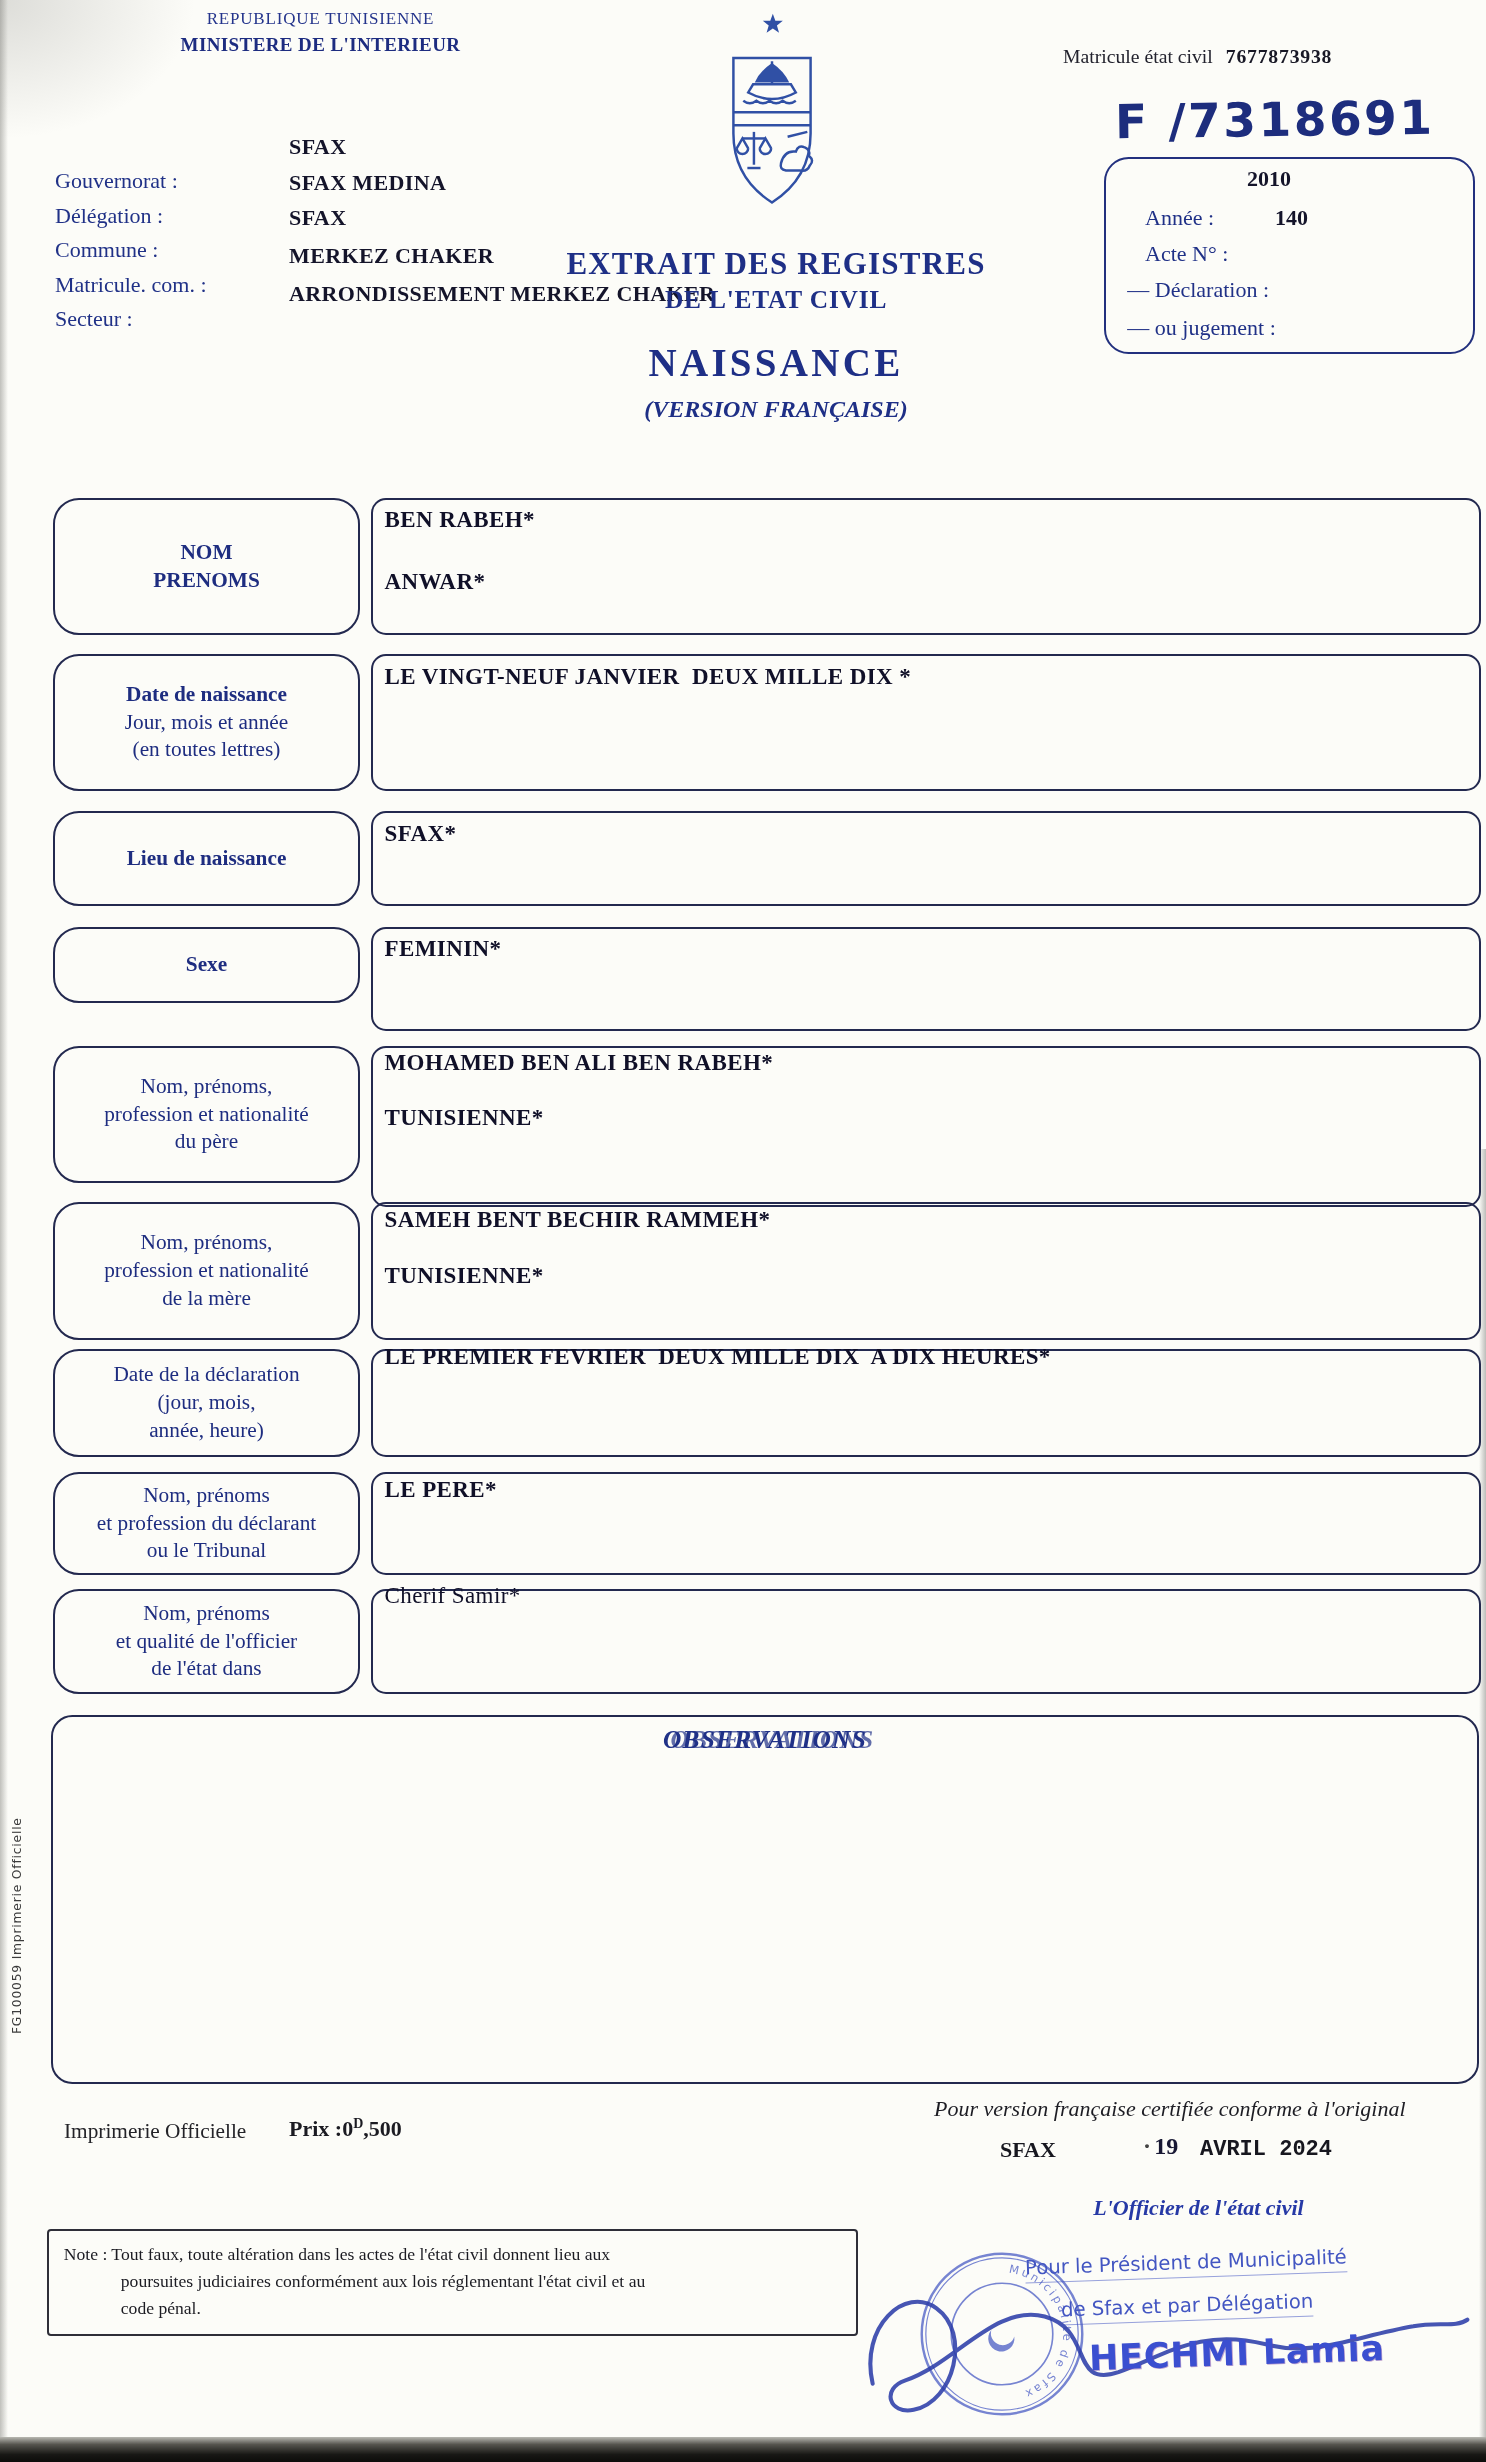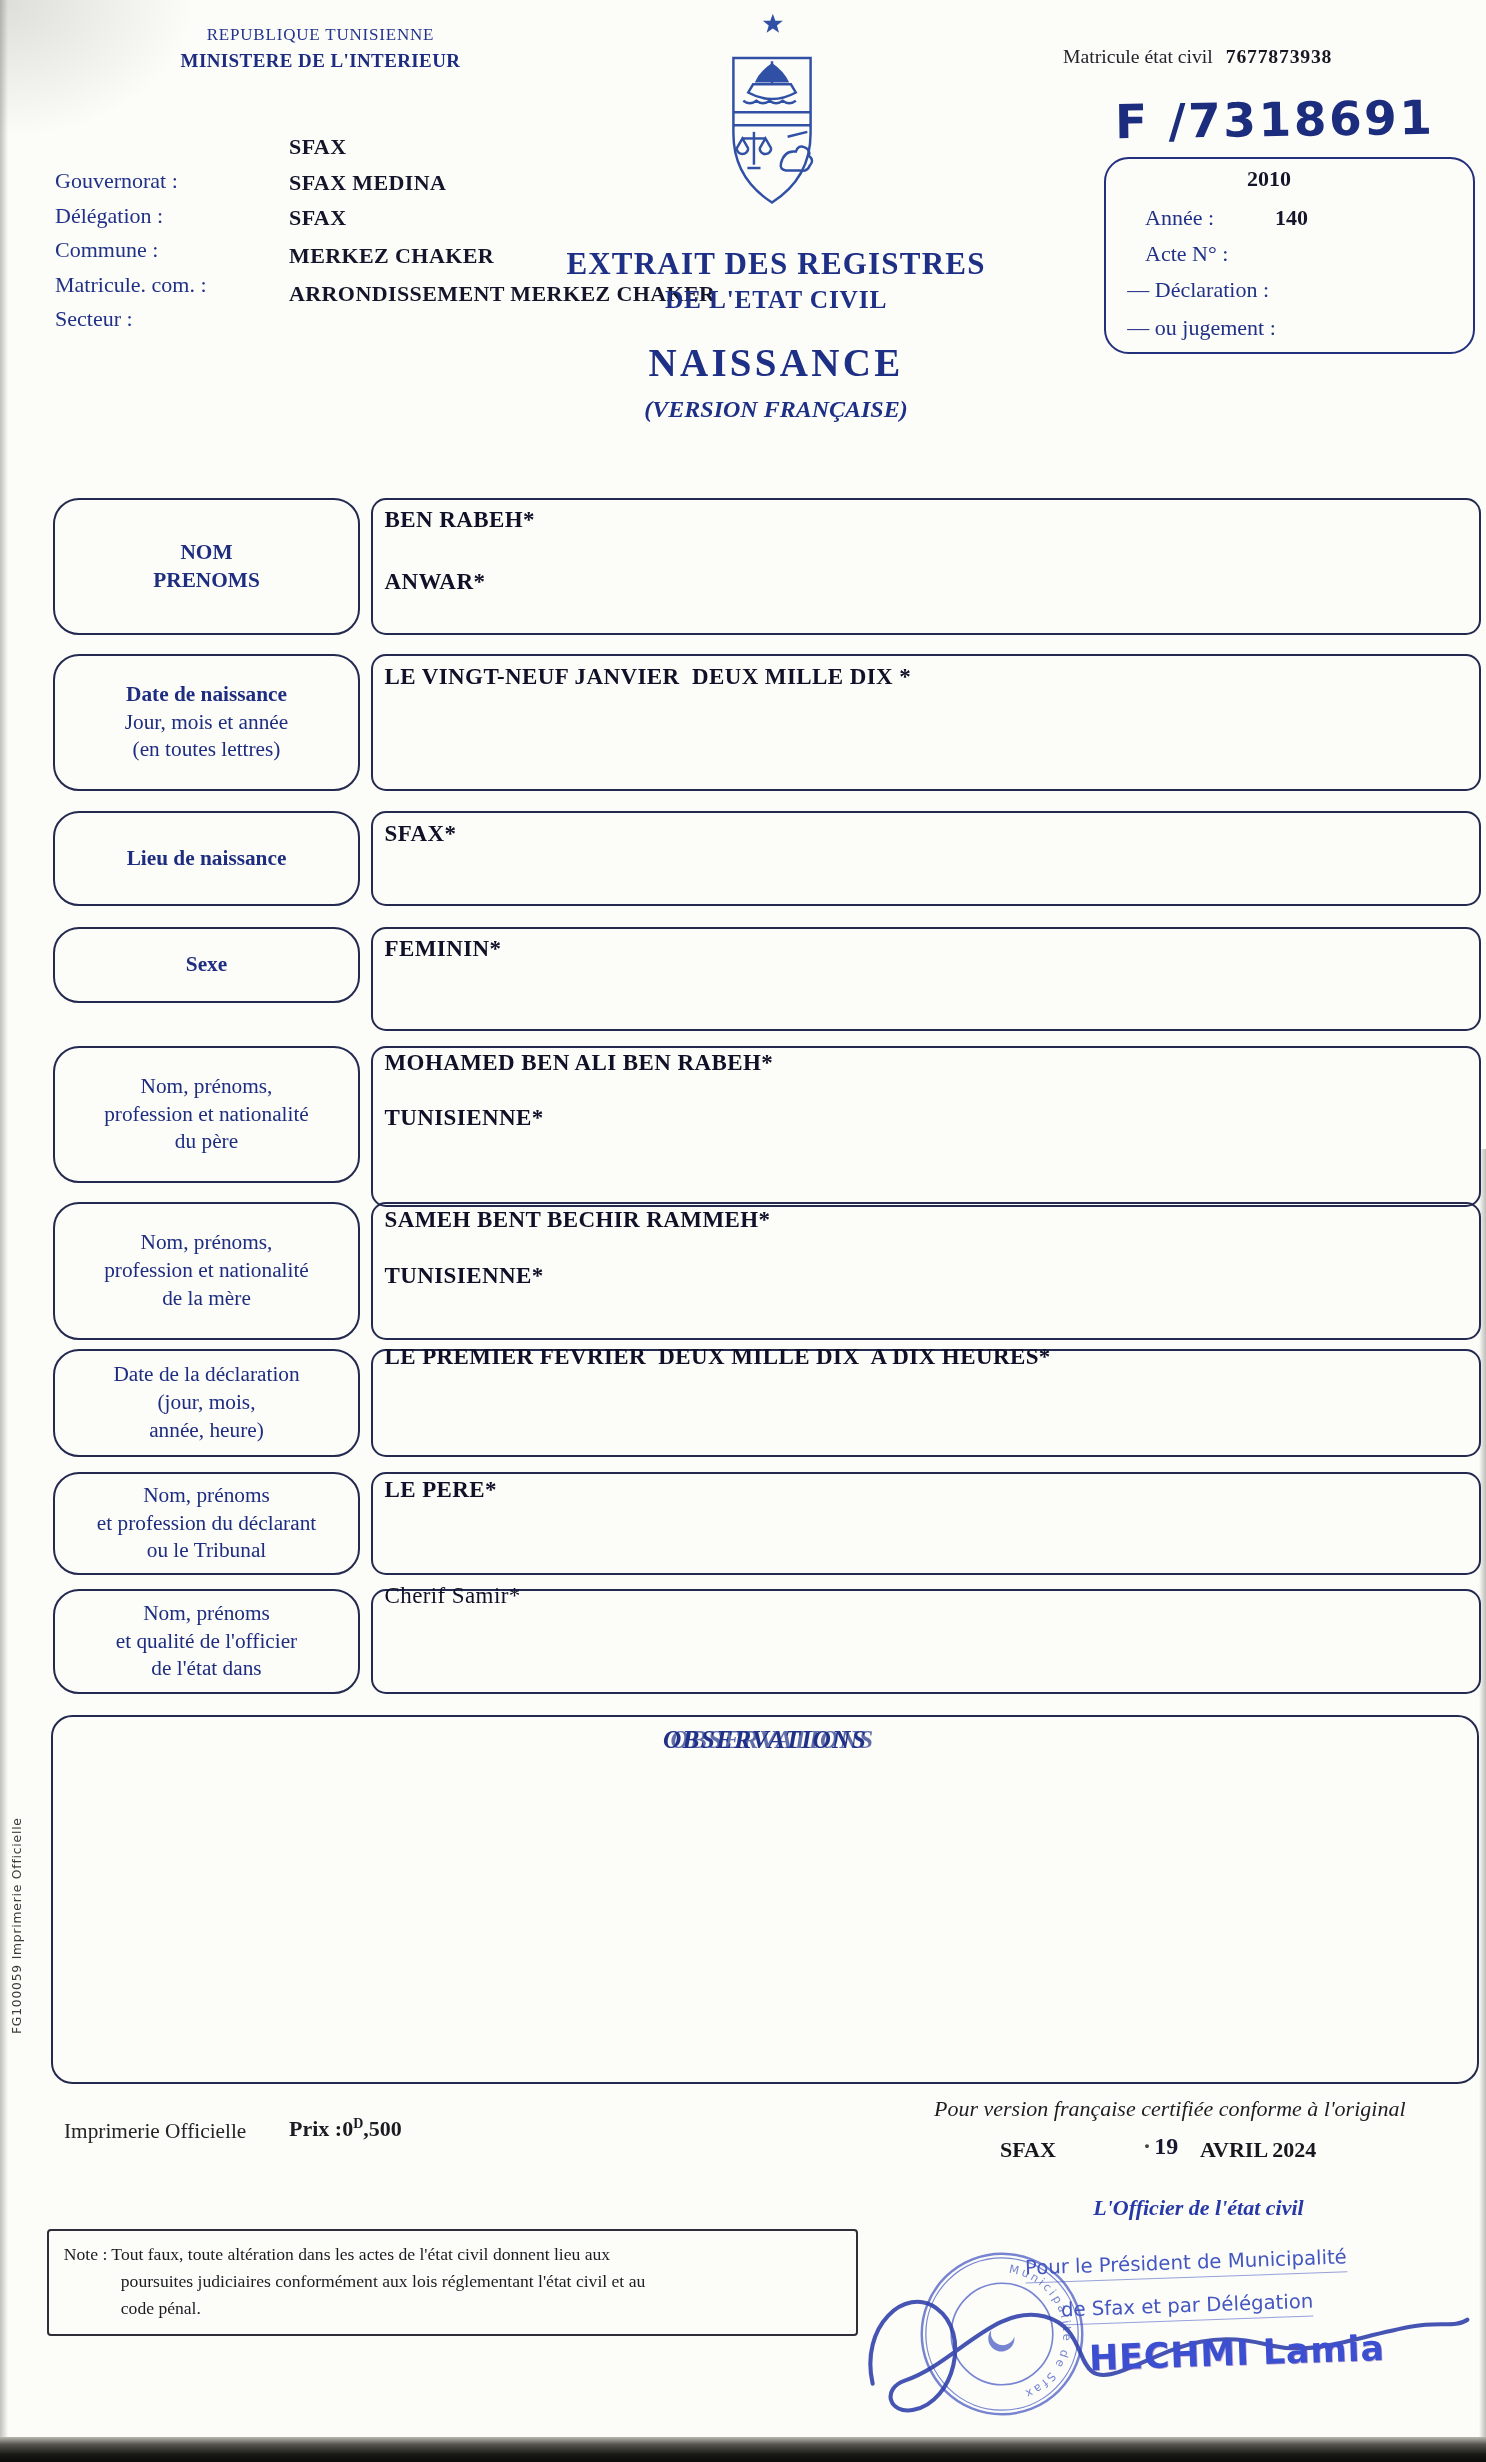--- a/index.html
+++ b/index.html
@@ -5,21 +5,21 @@
   * { margin:0; padding:0; box-sizing:border-box; }
   html,body { background:#9a9a94; }
   .page {
     position:relative; width:1486px; height:2462px; margin:0 auto;
     background:#fcfcf8; overflow:hidden;
     font-family:"Liberation Serif", serif; color:#14142a;
   }
   .abs { position:absolute; }
 
   
-  .head-left { left:148px; top:25px; width:345px; text-align:center; }
+  .head-left { left:148px; top:9px; width:345px; text-align:center; }
   .republic { font-size:17px; letter-spacing:0.8px; color:#24348c; }
   .ministry { font-size:19px; font-weight:bold; letter-spacing:0.4px; color:#1d2c80; margin-top:4.9px; }
 
   
   .matricule { left:1063px; top:45px; font-size:19.7px; color:#23232e; white-space:nowrap; }
   .matricule .mat-num { font-weight:bold; margin-left:13px; letter-spacing:0.8px; color:#191926; }
   .serial {
     left:1115px; top:92px; font-size:47px; font-weight:bold; letter-spacing:2.5px;
     color:#1d2d7d; font-family:"DejaVu Sans", sans-serif; transform:rotate(-0.8deg);
   }
@@ -75,21 +75,21 @@
   }
 
   
   .imprimerie { left:64px; top:2119px; font-size:21.3px; color:#232328; }
   .prix { left:289px; top:2116px; font-size:22px; font-weight:600; color:#1b1b22; }
   .prix .sup { vertical-align:super; font-size:14px; }
   .certif { left:934px; top:2096px; font-size:22px; font-style:italic; color:#1d1d24; white-space:nowrap; }
   .issue-place { left:1000px; top:2137px; font-size:22px; font-weight:600; color:#17171f; }
   .issue-day { left:1143px; top:2133px; font-size:24px; font-weight:600; color:#181834; }
   .issue-day::before { content:"·"; margin-right:3.3px; color:#444; }
-  .issue-month { left:1200px; top:2137px; font-size:22px; font-weight:600; color:#17171f; }
+  .issue-month { left:1200px; top:2137px; font-size:22px; font-weight:600; color:#17171f;font-family:Liberation Mono, monospace; }
   .officer { left:1059px; top:2195px; width:279px; text-align:center; font-size:22px; font-weight:bold; font-style:italic; color:#2639a6; }
 
   .notebox {
     left:47px; top:2229px; width:811px; height:107px;
     border:2.5px solid #2e2e38; border-radius:4px; padding:9.8px 14.8px;
     font-size:17.6px; color:#1b1b22; line-height:1.55;
   }
   .noteline { white-space:nowrap; }
   .noteline.ind { padding-left:57px; }
 

